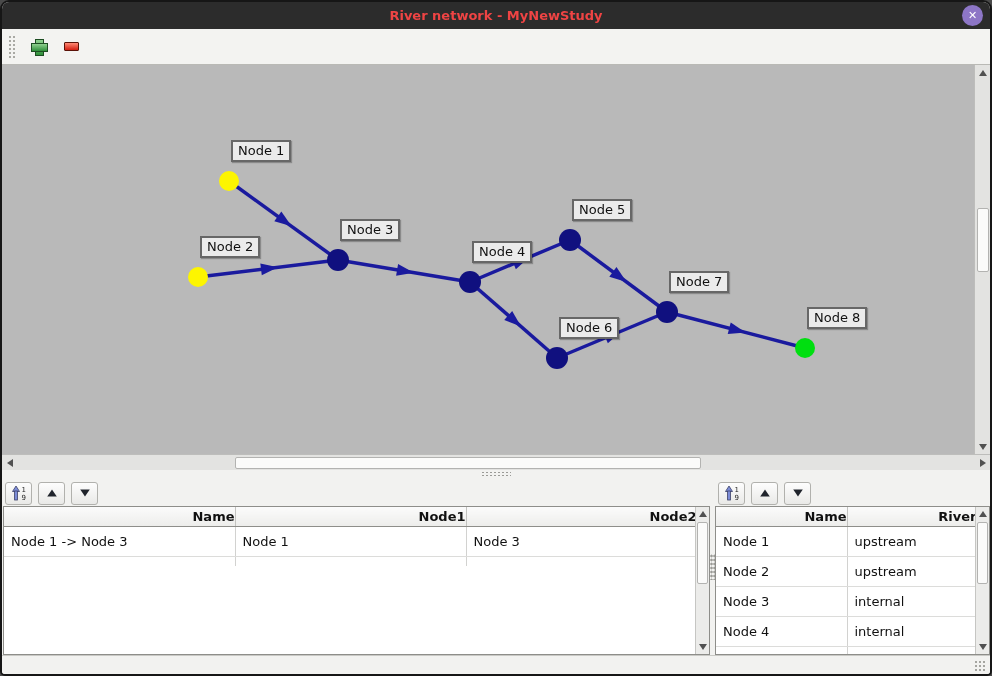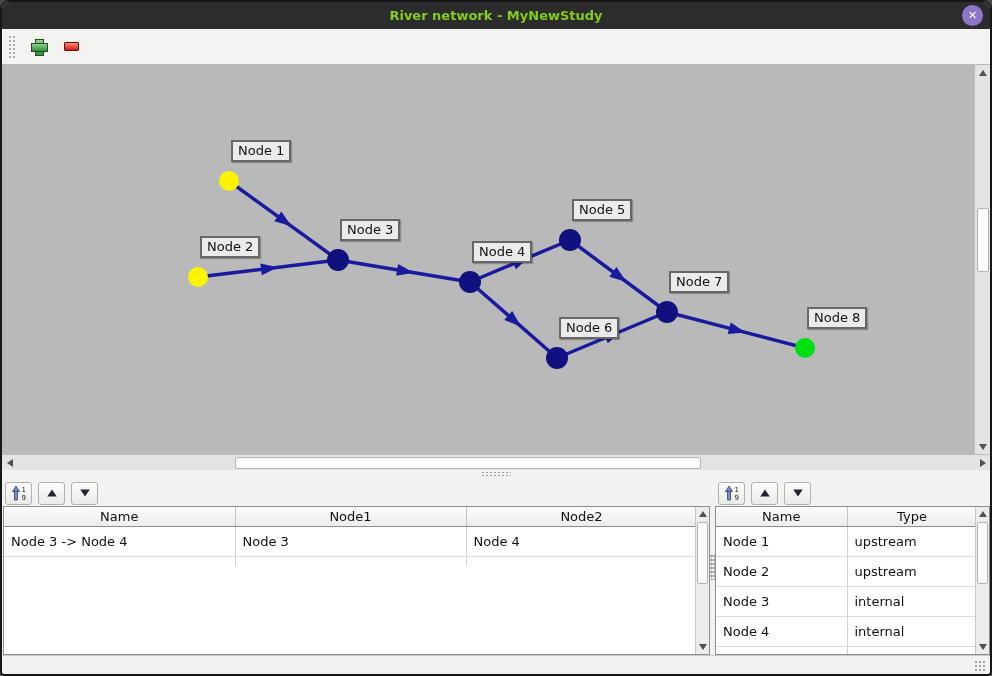--- a/index.html
+++ b/index.html
@@ -1,21 +1,21 @@
 <!DOCTYPE html>
 <html><head>
 <meta charset="utf-8">
 <style>
   html,body{margin:0;padding:0;background:#4a4a4a;font-family:"DejaVu Sans","Liberation Sans",sans-serif;}
   *{box-sizing:border-box;}
   .window{position:relative;width:992px;height:676px;background:#f2f2f0;border:2px solid #161616;
           border-radius:9px 9px 5px 5px;overflow:hidden;}
   
   .titlebar{position:relative;height:27px;background:#2c2c2c;display:flex;align-items:center;justify-content:center;}
-  .titlebar .title{color:#84cc16;font-size:13px;font-weight:bold;}
+  .titlebar .title{color:#ef4444;font-size:13px;font-weight:bold;}
   .close-btn{position:absolute;right:7px;top:3px;width:21px;height:21px;border-radius:50%;
              background:#8d76c6;color:#fff;font-size:11px;font-weight:bold;display:flex;
              align-items:center;justify-content:center;cursor:pointer;}
   
   .toolbar{height:36px;background:#f3f3f1;border-bottom:1px solid #b9b9b5;display:flex;align-items:center;padding-left:6px;}
   .tb-grip{width:9px;height:24px;margin-right:8px;
            background-image:radial-gradient(#a9a9a4 1px,transparent 1.2px);background-size:4px 4px;}
   .tb-btn{width:26px;height:26px;border:none;background:transparent;display:flex;align-items:center;justify-content:center;
           margin-right:7px;cursor:pointer;padding:0;}
   .plus-icon{width:15px;height:15px;position:relative;}
@@ -57,21 +57,21 @@
   .pt-btn{width:27px;height:23px;margin-right:6px;border:1px solid #b1b1ad;border-radius:3px;
           background:linear-gradient(#fdfdfd,#e9e9e7);display:flex;align-items:center;justify-content:center;cursor:pointer;padding:0;}
   .pt-btn .tri-up,.pt-btn .tri-down{transform:scale(1.2);}
   .pt-btn .tri-up{border-bottom-color:#20242c;}
   .pt-btn .tri-down{border-top-color:#20242c;}
   .table-wrap{position:relative;height:149px;border:1px solid #8e8e8a;background:#fff;overflow:hidden;}
   .panel-left .table-wrap{margin-left:1px;}
   table{border-collapse:collapse;table-layout:fixed;font-size:13px;color:#111;}
   .t-branches{width:693px;}
   .t-nodes{width:261px;}
-  th{height:19px;font-weight:normal;text-align:center;background:linear-gradient(#fbfbfb,#ededeb);
+  th{height:19px;font-weight:bold;text-align:right;background:linear-gradient(#fbfbfb,#ededeb);
      border-right:1px solid #c3c3c0;border-bottom:1px solid #8e8e8a;padding:0;overflow:hidden;}
   td{height:30px;border-right:1px solid #d2d2d0;border-bottom:1px solid #dcdcda;padding:0 0 0 7px;
      overflow:hidden;white-space:nowrap;background:#fff;}
   tr.filler td{height:10px;border-bottom:none;}
   .t-branches th{width:231px;}
   .t-nodes th:nth-child(1){width:131px;}
   .t-nodes th:nth-child(2){width:130px;}
   .tbl-vscroll{position:absolute;top:0;right:0;width:14px;height:147px;background:#ececea;border-left:1px solid #c6c6c3;}
   .tbl-vscroll .sb-btn{width:14px;height:14px;}
   .tbl-vscroll .sb-down{position:absolute;bottom:0;left:0;}
@@ -180,23 +180,23 @@
         <table class="t-branches" id="branches-table">
             <thead>
               <tr>
                 <th>Name</th>
                 <th>Node1</th>
                 <th>Node2</th>
               </tr>
             </thead>
             <tbody>
               <tr>
-                <td>Node 3 -&gt; Node 4</td>
+                <td>Node 1 -&gt; Node 3</td>
+                <td>Node 1</td>
                 <td>Node 3</td>
-                <td>Node 4</td>
               </tr>
               <tr class="filler">
                 <td></td>
                 <td></td>
                 <td></td>
               </tr>
             </tbody>
           </table>
         <div class="tbl-vscroll">
           <div class="sb-btn">
@@ -229,21 +229,21 @@
           </button>
         <button class="pt-btn">
             <div class="tri tri-down"></div>
           </button>
       </div>
       <div class="table-wrap">
         <table class="t-nodes" id="nodes-table">
             <thead>
               <tr>
                 <th>Name</th>
-                <th>Type</th>
+                <th>River</th>
               </tr>
             </thead>
             <tbody>
               <tr>
                 <td>Node 1</td>
                 <td>upstream</td>
               </tr>
               <tr>
                 <td>Node 2</td>
                 <td>upstream</td>

